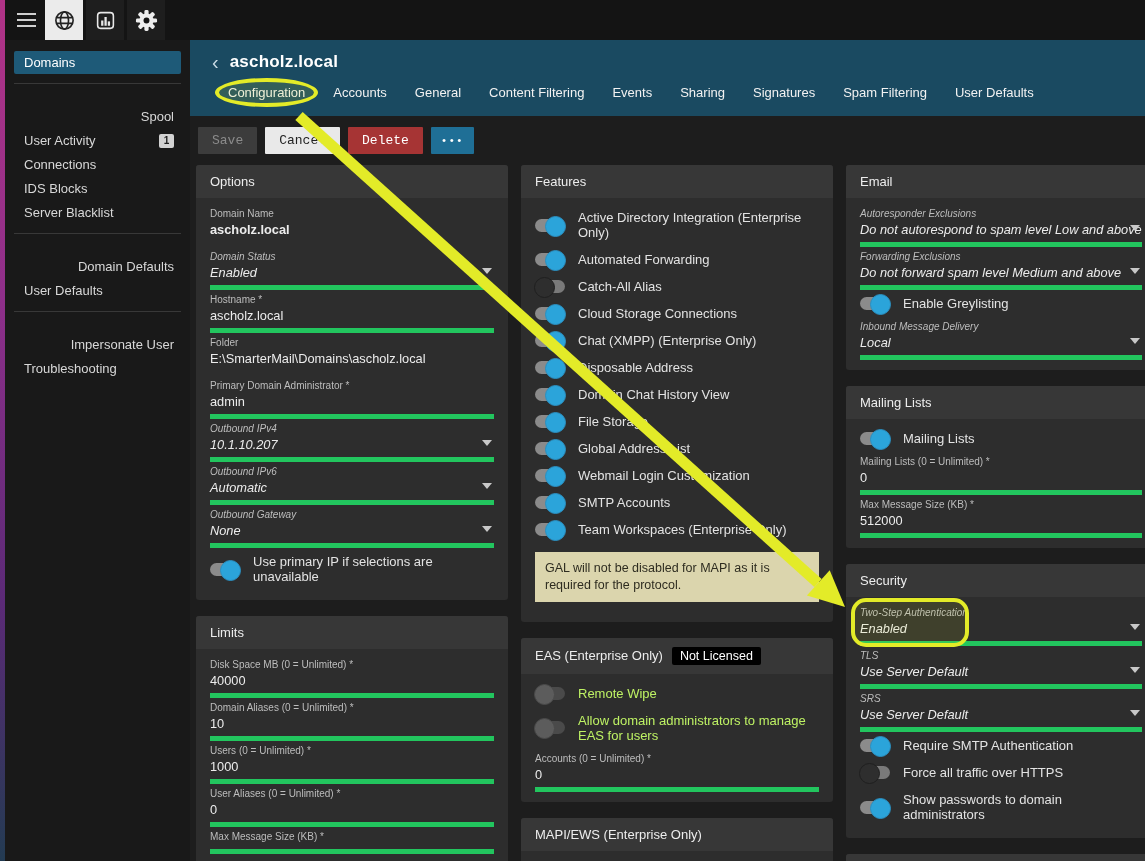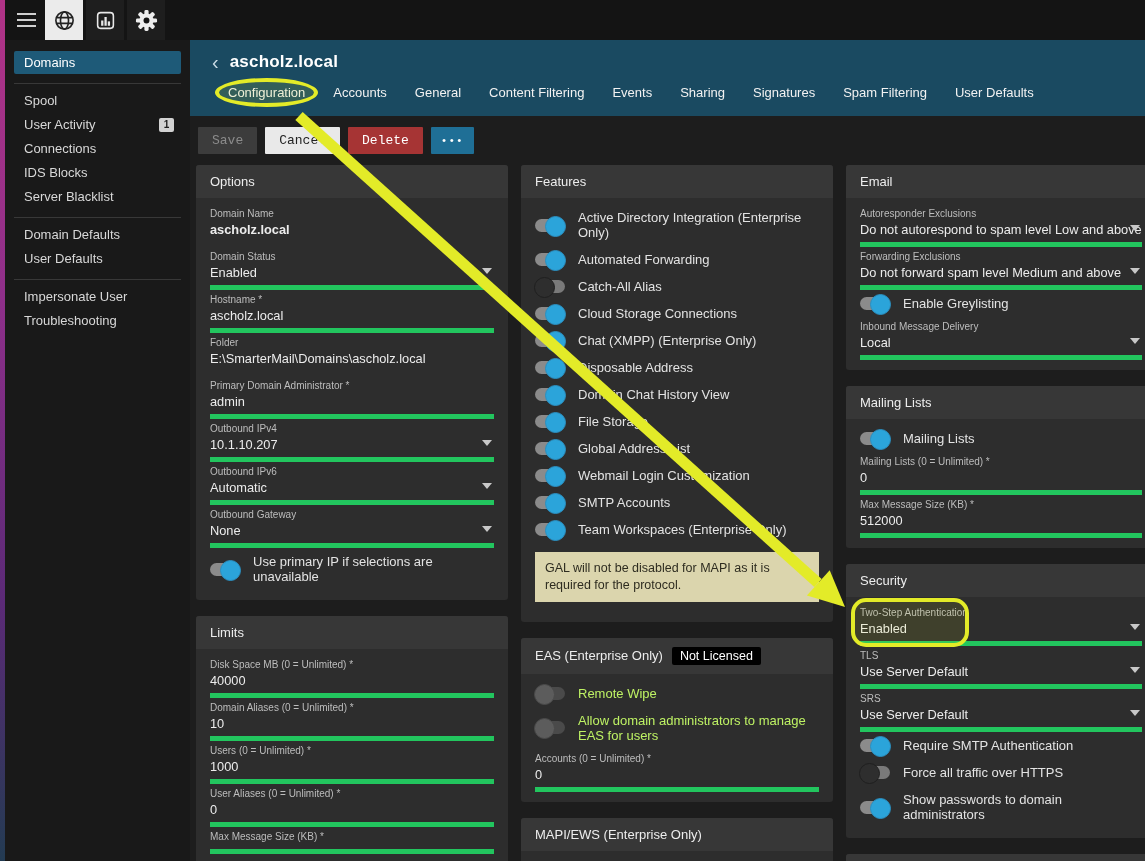--- a/index.html
+++ b/index.html
@@ -18,21 +18,21 @@
   .hamburger { width:40px; display:flex; flex-direction:column; justify-content:center; gap:4px; padding-left:12px; cursor:pointer; }
   .hamburger i { display:block; width:19px; height:2px; background:#cfcfcf; }
   .tile { width:38px; margin-right:3px; display:flex; align-items:center; justify-content:center; background:#1e1e1e; cursor:pointer; }
   .tile.active { background:#ebebeb; }
 
   
   .sidebar { position:absolute; left:5px; top:40px; bottom:0; width:185px; background:#191919; padding-top:10px; z-index:3; }
   .side-item { display:flex; justify-content:space-between; align-items:center;
     margin:1px 9px; padding:4px 7px 4px 10px; border-radius:2px; font-size:13px; color:#d8d8d8; cursor:pointer; }
   .side-item.selected { background:#1e5a78; color:#fff; }
-  .side-item.divided { margin-top:9px; border-top:1px solid #383838; padding-top:9px; border-radius:0 0 2px 2px; }
+  .side-item.divided { margin-top:9px; border-top:1px solid #383838; padding-top:25px; border-radius:0 0 2px 2px;justify-content:flex-end; }
   .side-badge { background:#d2d2d2; color:#1d1d1d; font-size:10px; font-weight:bold; line-height:14px;
     min-width:15px; text-align:center; border-radius:2px; padding:0 3px; }
   .side-badge:empty { display:none; }
 
   
   .main { position:absolute; left:190px; top:40px; right:0; bottom:0; }
   .page-header { height:76px; background:#1a4a61; padding:12px 0 0 22px; }
   .title-row { display:flex; align-items:center; gap:11px; }
   .back { color:#c9dbe5; font-size:20px; line-height:18px; cursor:pointer; }
   .page-title { font-size:17px; font-weight:bold; color:#fff; letter-spacing:.2px; }
@@ -59,21 +59,21 @@
   .panel { background:#2d2d2d; border-radius:3px; margin-bottom:16px; flex:none; }
   .panel-header { background:#373737; border-radius:3px 3px 0 0; padding:9px 14px; font-size:13px;
     color:#ededed; display:flex; align-items:center; gap:9px; }
   .panel-body { padding:6px 14px 10px; }
 
   .field { position:relative; padding:4px 0 4px; border-bottom:5px solid #22c55e; }
   .field.no-line { border-bottom-color:transparent; }
   .field-label { font-size:10px; color:#bdbdbd; line-height:11px; margin-bottom:3px; }
   .field-value { font-size:12.8px; color:#ececec; line-height:16px; white-space:nowrap; }
   .field-value.strong { font-weight:bold; }
-  .field.dd { cursor:pointer; }
+  .field.dd { cursor:pointer;font-style:italic; }
   .field.dd::after { content:''; position:absolute; right:2px; bottom:11px;
     border-left:5px solid transparent; border-right:5px solid transparent; border-top:6px solid #c8c8c8; }
 
   .toggle-row { display:flex; align-items:center; gap:13px; padding:6px 0; font-size:13px; color:#e3e3e3; }
   .toggle { position:relative; width:30px; height:13px; border-radius:7px; background:#7a7a7a; flex:none; cursor:pointer; }
   .toggle::after { content:''; position:absolute; width:19px; height:19px; border-radius:50%; top:-3px; left:-1px;
     background:#2e2e2e; border:1px solid #1f1f1f; }
   .toggle.on { background:#8b8b8b; }
   .toggle.on::after { left:auto; right:-1px; background:#2ba4da; border-color:#2b8fc0; }
   .toggle-row.disabled { color:#bef264; }

